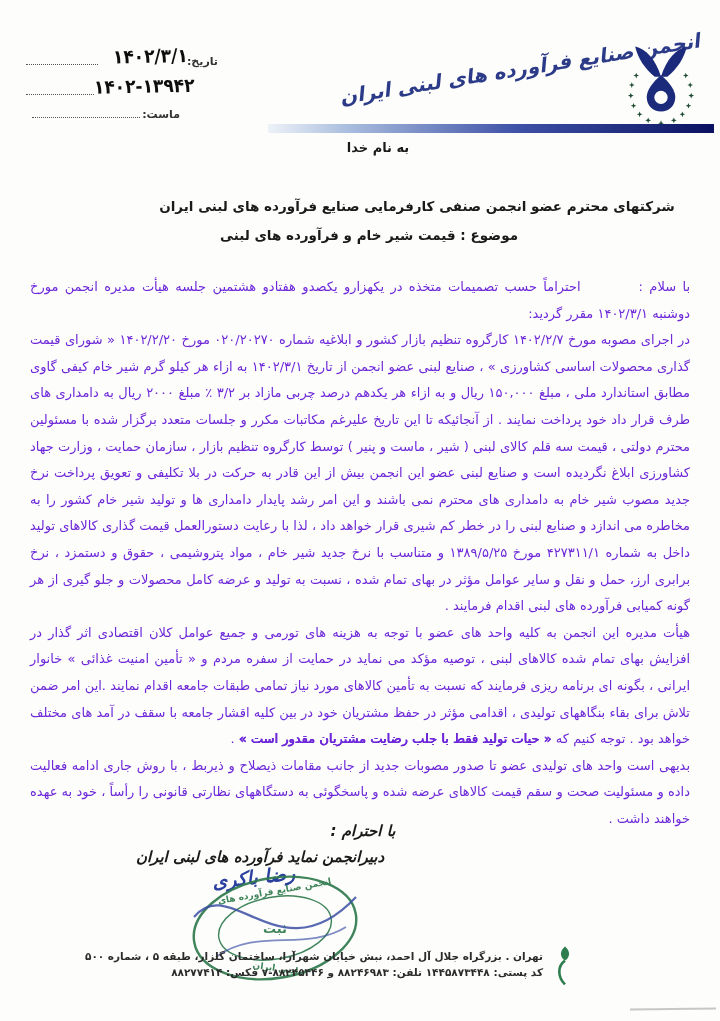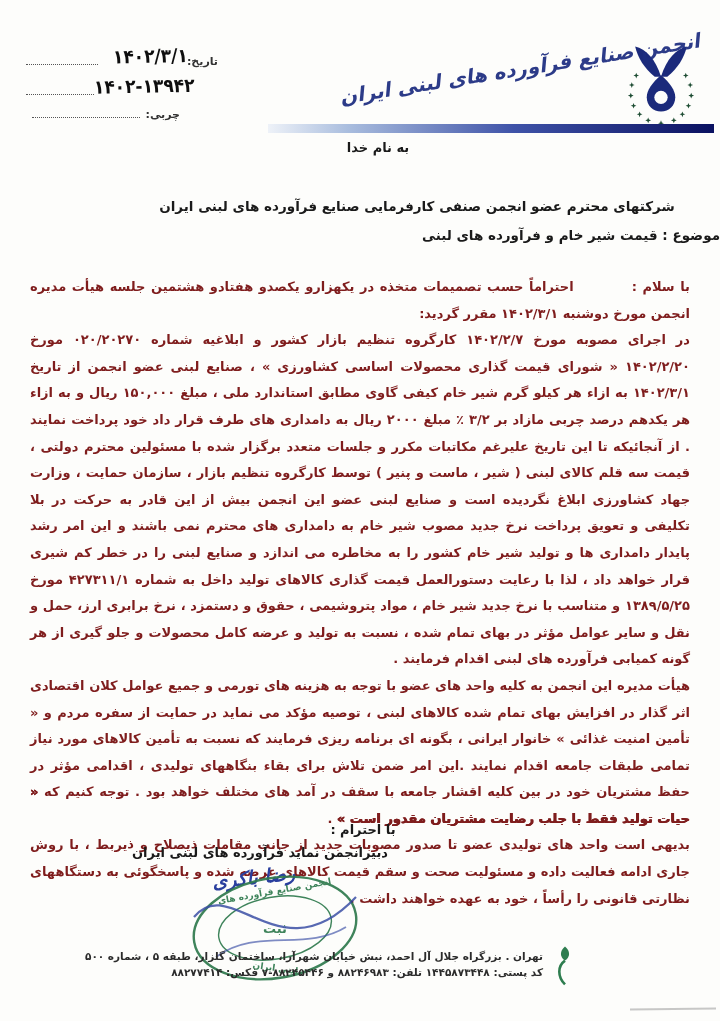--- a/index.html
+++ b/index.html
@@ -27,35 +27,35 @@
   .hdr-bar{
     position:absolute;top:124px;left:268px;width:446px;height:9px;
     background:linear-gradient(90deg,#eef2f8 0%,#a9bdde 18%,#3f53a8 55%,#0a1160 100%);
   }
   
   .bismillah{position:absolute;top:140px;left:0;width:720px;text-align:center;
     padding-left:36px;box-sizing:border-box;font-size:13px;font-weight:bold;}
   .recipient{position:absolute;top:198px;left:0;width:720px;text-align:center;
     padding-left:114px;box-sizing:border-box;direction:rtl;
     font-size:13.5px;font-weight:bold;}
-  .subject{position:absolute;top:227px;left:0;width:720px;
+  .subject{position:absolute;top:227px;left:0;width:720px;text-align:center;
     padding-left:18px;box-sizing:border-box;direction:rtl;
     font-size:13.5px;font-weight:bold;}
   
   .letter-body{
     position:absolute;top:274px;left:30px;width:660px;direction:rtl;
-    font-size:13px;font-weight:bold;line-height:26.6px;text-align:justify;
-    color:#7f1d1d;
+    font-size:13px;font-weight:normal;line-height:26.6px;text-align:justify;
+    color:#6d28d9;
   }
   .letter-body p{margin:0;}
   .salut-gap{display:inline-block;width:58px;}
   .emph{text-shadow:.35px 0 currentColor,-.35px 0 currentColor;}
   
   .closing{position:absolute;top:822px;left:95px;width:330px;direction:rtl;
-    font-size:13px;font-weight:bold;}
+    font-size:15px;font-weight:bold;font-style:italic;}
   .closing .respect{text-align:center;padding-left:206px;box-sizing:border-box;white-space:nowrap;}
   .closing .title{text-align:center;margin-top:8px;white-space:nowrap;}
   .hand-sign{
     position:absolute;top:866px;left:212px;font-size:19px;font-weight:bold;font-style:italic;
     color:#2a3f9e;letter-spacing:2px;transform:rotate(-6deg);direction:rtl;white-space:nowrap;
   }
   .stamp{position:absolute;top:872px;left:186px;width:178px;height:112px;opacity:.92;}
   
   .footer{position:absolute;top:948px;left:28px;width:515px;direction:rtl;
     font-size:10.5px;line-height:16px;font-weight:bold;color:#2b2b2b;text-align:right;}
@@ -74,21 +74,21 @@
     <div class="hdr-row" style="top:2px;">
       <span class="hdr-label" style="right:2px;top:9px;">تاریخ:</span>
       <span class="hdr-value" style="right:32px;top:0;">۱۴۰۲/۳/۱</span>
       <span class="hdr-dots" style="left:18px;right:122px;top:17px;"></span>
     </div>
     <div class="hdr-row" style="top:32px;">
       <span class="hdr-value" style="right:26px;top:0;">۱۴۰۲-۱۳۹۴۲</span>
       <span class="hdr-dots" style="left:18px;right:126px;top:17px;"></span>
     </div>
     <div class="hdr-row" style="top:62px;">
-      <span class="hdr-label" style="right:40px;top:2px;">چربی:</span>
+      <span class="hdr-label" style="right:40px;top:2px;">ماست:</span>
       <span class="hdr-dots" style="left:24px;right:80px;top:10px;"></span>
     </div>
   </div>
 
   <svg class="emblem" viewBox="0 0 110 96">
     <g fill="#1b2a7b">
       <path d="M55,40 C49,20 38,9 26,6 C29,19 36,30 48,40 Z"></path>
       <path d="M55,40 C61,20 72,9 84,6 C81,19 74,30 62,40 Z"></path>
       <path d="M55,38 C45,47 39,55 39,63 C39,72.5 46,79 55,79 C64,79 71,72.5 71,63 C71,55 65,47 55,38 Z"></path>
       <circle cx="55" cy="63" r="7.5" fill="#fdfdfb"></circle>

